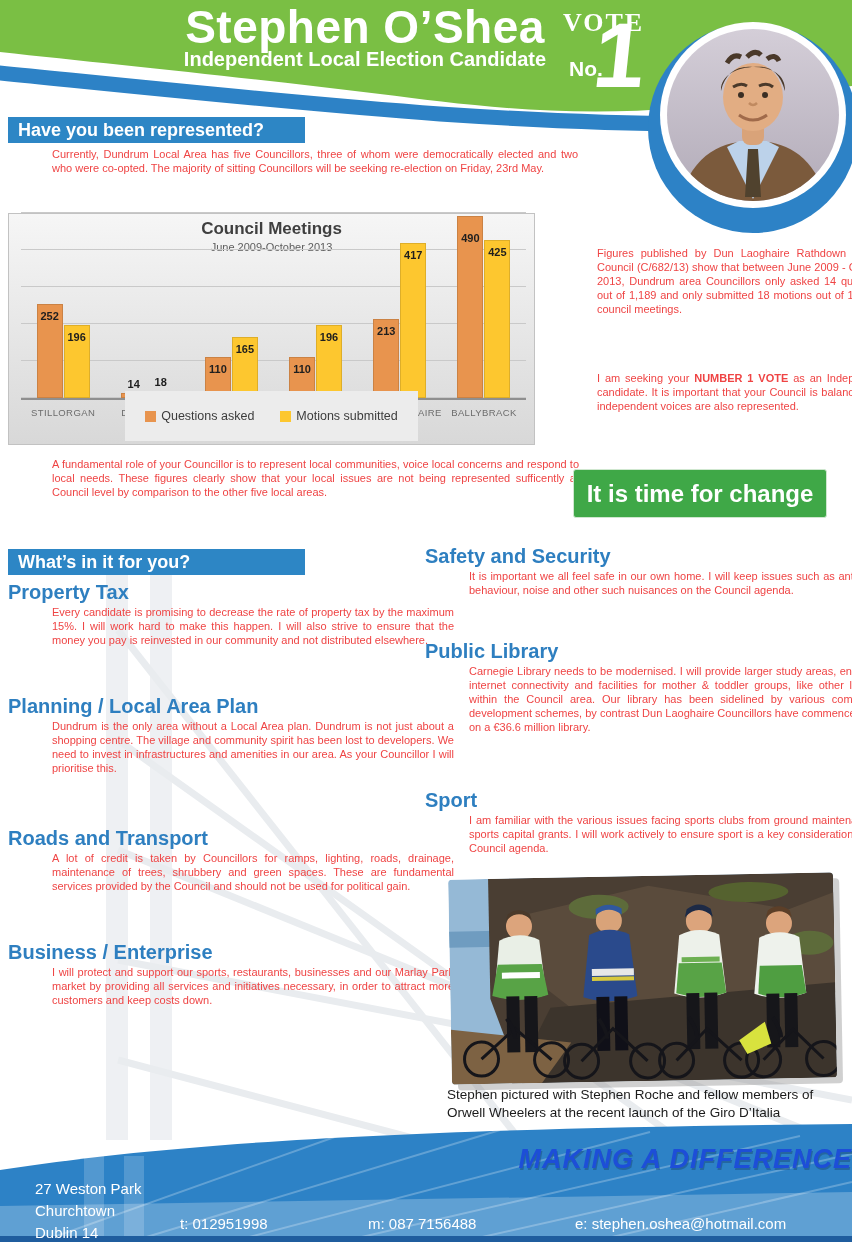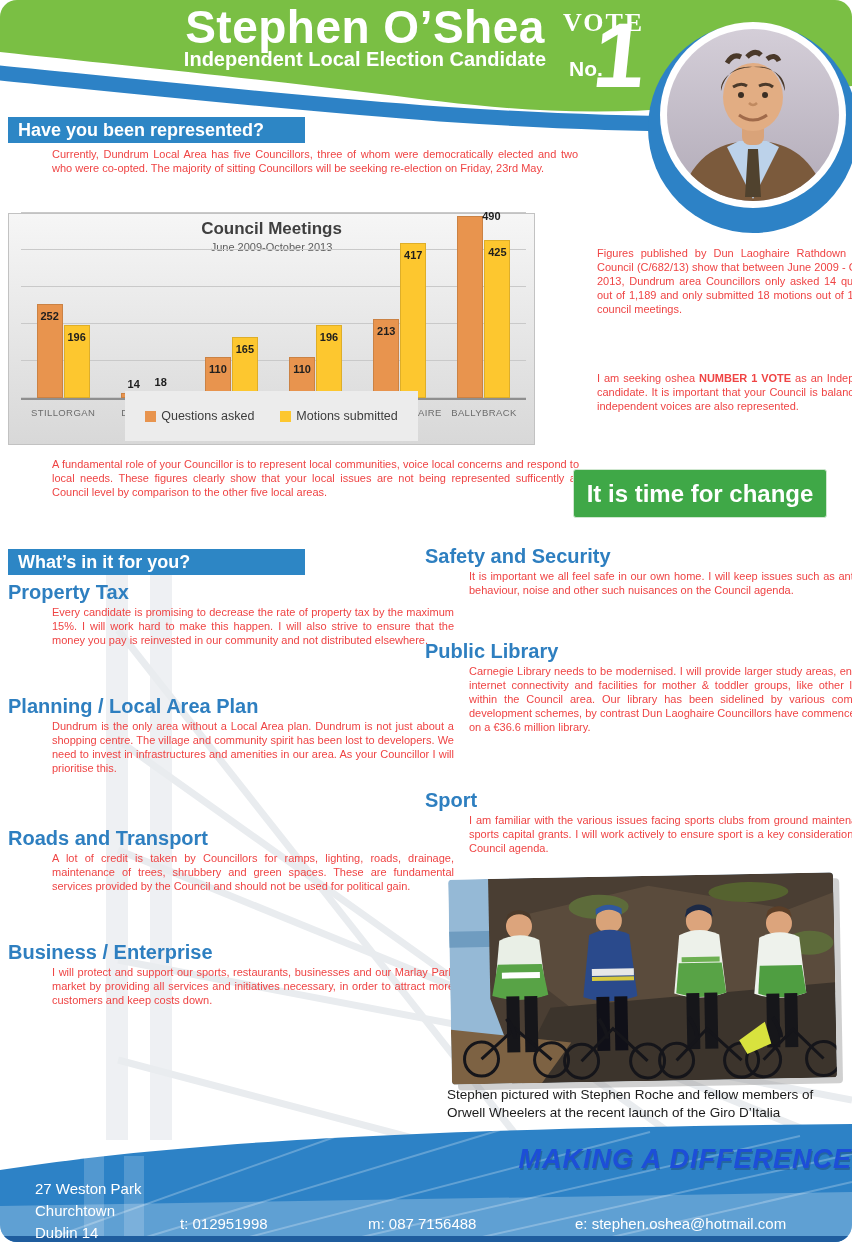--- a/index.html
+++ b/index.html
@@ -1,17 +1,17 @@
 <!DOCTYPE html>
 <html><head>
 <meta charset="utf-8">
 <style>
   html,body{margin:0;padding:0;background:#fff;}
   .page{position:relative;width:852px;height:1242px;background:#fff;overflow:hidden;
-        font-family:"Liberation Sans", sans-serif;border-radius:17px;}
+        font-family:"Liberation Sans", sans-serif;}
   .abs{position:absolute;}
 
   
   .hdr-svg{left:0;top:0;z-index:1;}
   .cand-name{left:105px;top:0px;width:520px;text-align:center;color:#fff;
              font-size:46px;font-weight:bold;z-index:2;letter-spacing:.5px;}
   .cand-sub{left:105px;top:48px;width:520px;text-align:center;color:#fff;
             font-size:20px;font-weight:bold;z-index:2;}
   .vote-w{left:563px;top:8px;color:#fff;font-weight:800;font-size:26px;letter-spacing:2px;z-index:2;font-family:Liberation Serif, serif;}
   .vote-no{left:569px;top:57px;color:#fff;font-weight:800;font-size:21px;z-index:2;}
@@ -177,21 +177,21 @@
             <div class="cbar-label" style="bottom: 61px;">213</div>
           </div>
           <div class="ccol">
             <div class="cbar" style="height: 155px; background: rgb(253, 199, 47);"></div>
             <div class="cbar-label" style="bottom: 137px;">417</div>
           </div>
         </div>
         <div class="cgroup">
           <div class="ccol">
             <div class="cbar" style="height: 182px; background: rgb(232, 148, 78);"></div>
-            <div class="cbar-label" style="bottom: 176px; margin-left: 21px;">490</div>
+            <div class="cbar-label" style="bottom: 154px;">490</div>
           </div>
           <div class="ccol">
             <div class="cbar" style="height: 158px; background: rgb(253, 199, 47);"></div>
             <div class="cbar-label" style="bottom: 140px;">425</div>
           </div>
         </div>
       </div>
     <div class="ccats" id="chart-cats">
         <div class="ccat">STILLORGAN</div>
         <div class="ccat">DUNDRUM</div>
@@ -202,21 +202,21 @@
       </div>
     <div class="clegend">
       <div class="clegend-inner" id="chart-legend-inner">
           <span class="litem"><span class="lsw" style="background: rgb(232, 148, 78);"></span>Questions asked</span>
           <span class="litem"><span class="lsw" style="background: rgb(253, 199, 47);"></span>Motions submitted</span>
         </div>
     </div>
   </div>
 
   <div class="abs para" style="left:553px;top:247px;width:291px;">Figures published by Dun Laoghaire Rathdown County Council (C/682/13) show that between June 2009 - October 2013, Dundrum area Councillors only asked 14 questions out of 1,189 and only submitted 18 motions out of 1,417 at council meetings.</div>
-  <div class="abs para" style="left:553px;top:372px;width:291px;"><span>I am seeking oshea </span><b>NUMBER 1 VOTE</b><span> as an Independent candidate.  It is important that your Council is balanced and independent voices are also represented.</span></div>
+  <div class="abs para" style="left:553px;top:372px;width:291px;"><span>I am seeking your </span><b>NUMBER 1 VOTE</b><span> as an Independent candidate.  It is important that your Council is balanced and independent voices are also represented.</span></div>
 
   <div class="abs para" style="left:8px;top:458px;width:527px;">A fundamental role of your Councillor is to represent local communities, voice local concerns and respond to local needs. These figures clearly show that your local issues are not being represented sufficently at Council level by comparison to the other five local areas.</div>
 
   <div class="abs cta">It is time for change</div>
 
   <div class="abs bar-title" style="left:8px;top:549px;">What’s in it for you?</div>
 
   <div class="abs pol-h" style="left:8px;top:581px;">Property Tax</div>
   <div class="abs para" style="left:8px;top:606px;width:402px;">Every candidate is promising to decrease the rate of property tax by the maximum 15%.  I will work hard to make this happen.  I will also strive to ensure that the money you pay is reinvested in our community and not distributed elsewhere.</div>
 

